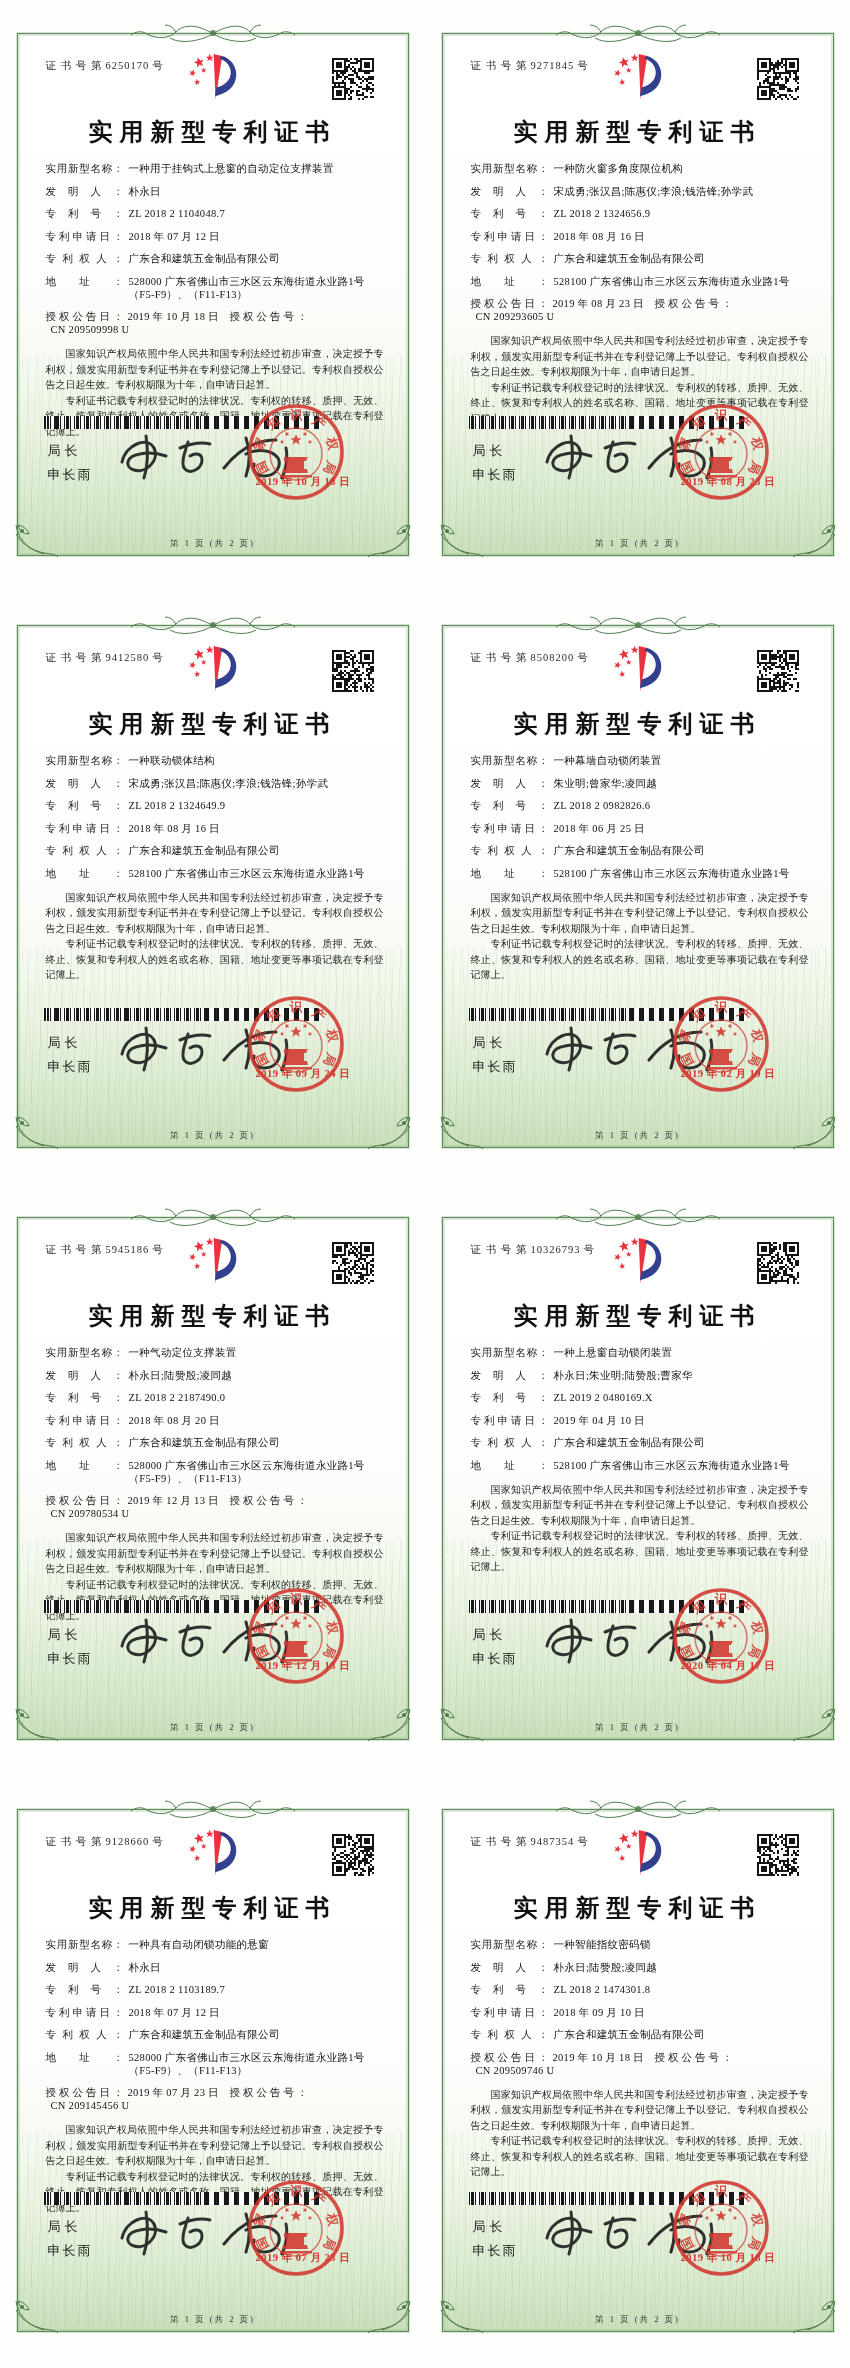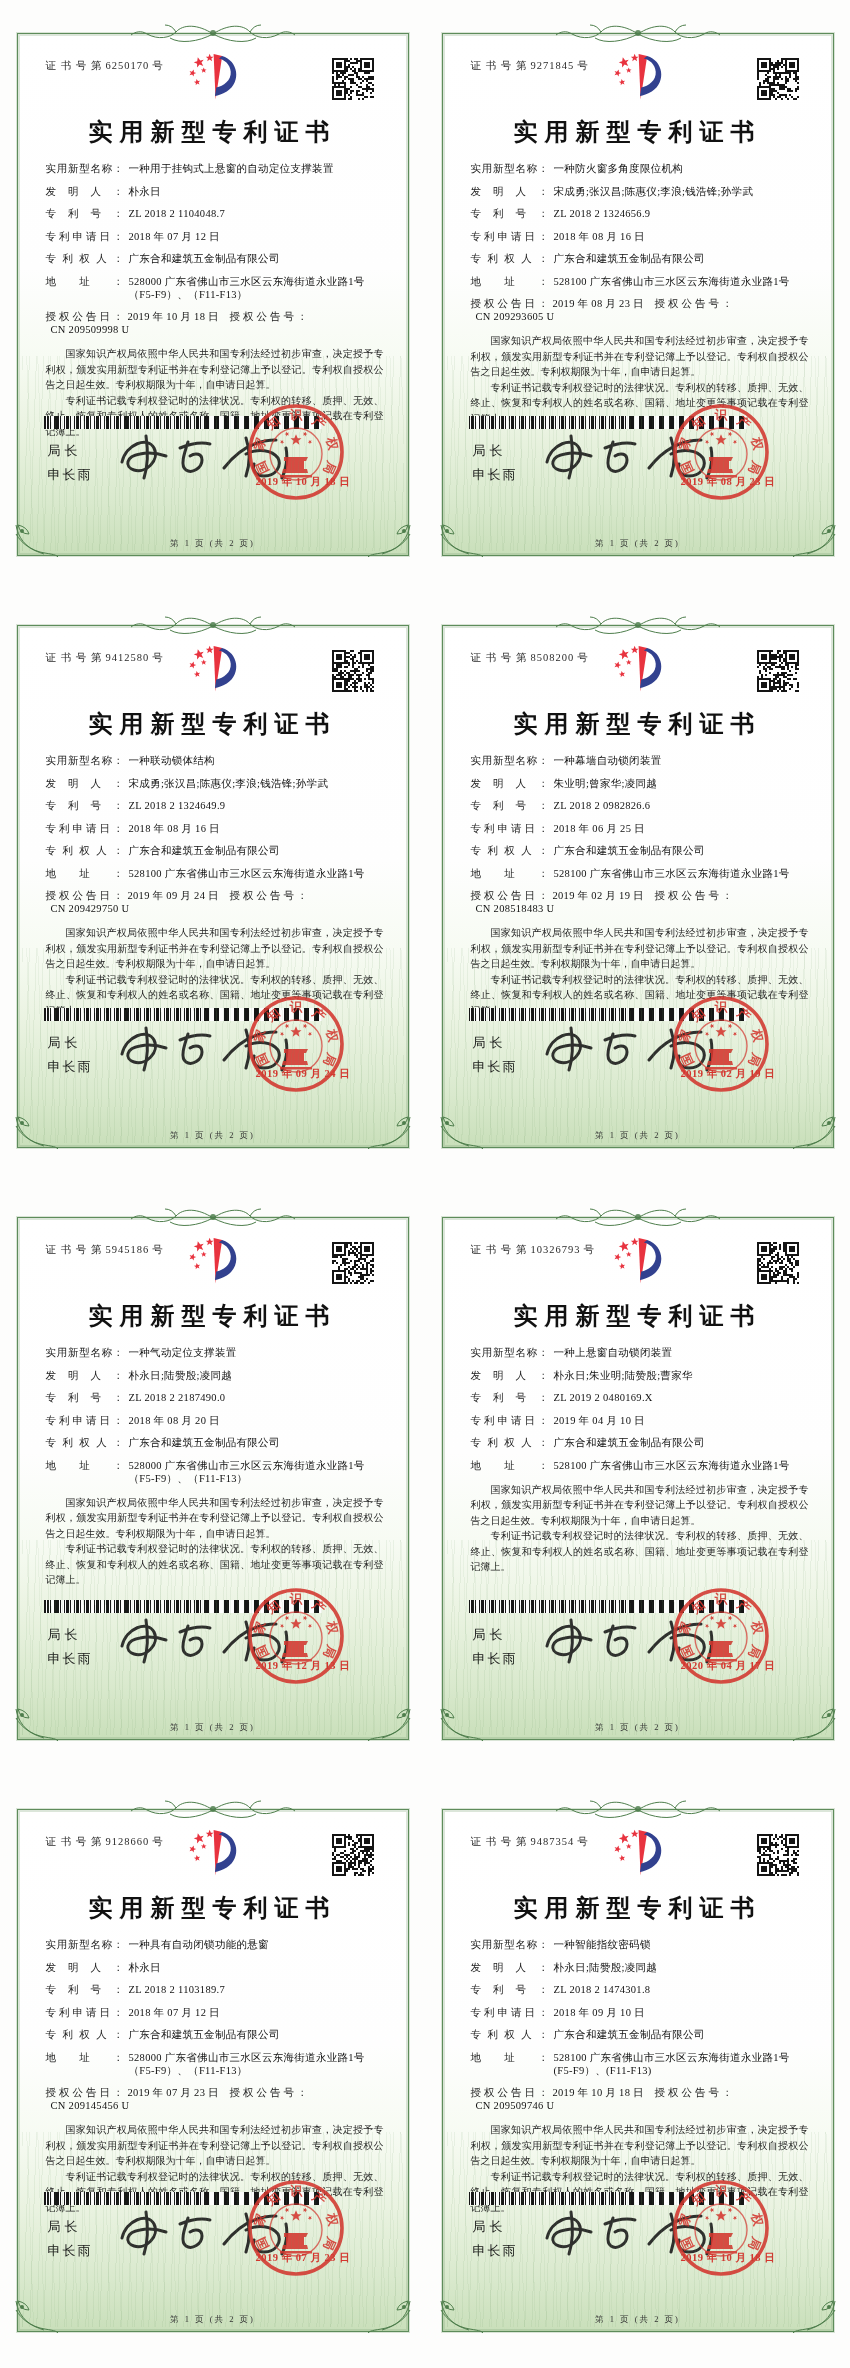--- a/index.html
+++ b/index.html
@@ -998,21 +998,20 @@
 
     <h1 class="title">实用新型专利证书</h1>
 
     <div class="content">
       <div class="row"><span class="lbl">实用新型名称：</span><span class="val">一种联动锁体结构</span></div>
       <div class="row"><span class="lbl">发明人：</span><span class="val">宋成勇;张汉昌;陈惠仪;李浪;钱浩锋;孙学武</span></div>
       <div class="row"><span class="lbl">专利号：</span><span class="val">ZL 2018 2 1324649.9</span></div>
       <div class="row"><span class="lbl">专利申请日：</span><span class="val">2018 年 08 月 16 日</span></div>
       <div class="row"><span class="lbl">专利权人：</span><span class="val">广东合和建筑五金制品有限公司</span></div>
       <div class="row"><span class="lbl">地址：</span><span class="val">528100 广东省佛山市三水区云东海街道永业路1号</span></div>
-      <div class="row"><span class="lbl">授权公告日：</span><span class="val fixedw">2019 年 09 月 24 日</span><span class="lbl second">授权公告号：</span><span class="val">CN 209429750 U</span></div>
 
       <div class="legal">
         <p>国家知识产权局依照中华人民共和国专利法经过初步审查，决定授予专利权，颁发实用新型专利证书并在专利登记簿上予以登记。专利权自授权公告之日起生效。专利权期限为十年，自申请日起算。</p>
         <p>专利证书记载专利权登记时的法律状况。专利权的转移、质押、无效、终止、恢复和专利权人的姓名或名称、国籍、地址变更等事项记载在专利登记簿上。</p>
       </div>
     </div>
 
     <div class="barcode"></div>
 
     <div class="director-title">局长</div>
@@ -1329,21 +1328,20 @@
 
     <h1 class="title">实用新型专利证书</h1>
 
     <div class="content">
       <div class="row"><span class="lbl">实用新型名称：</span><span class="val">一种幕墙自动锁闭装置</span></div>
       <div class="row"><span class="lbl">发明人：</span><span class="val">朱业明;曾家华;凌同越</span></div>
       <div class="row"><span class="lbl">专利号：</span><span class="val">ZL 2018 2 0982826.6</span></div>
       <div class="row"><span class="lbl">专利申请日：</span><span class="val">2018 年 06 月 25 日</span></div>
       <div class="row"><span class="lbl">专利权人：</span><span class="val">广东合和建筑五金制品有限公司</span></div>
       <div class="row"><span class="lbl">地址：</span><span class="val">528100 广东省佛山市三水区云东海街道永业路1号</span></div>
-      <div class="row"><span class="lbl">授权公告日：</span><span class="val fixedw">2019 年 02 月 19 日</span><span class="lbl second">授权公告号：</span><span class="val">CN 208518483 U</span></div>
 
       <div class="legal">
         <p>国家知识产权局依照中华人民共和国专利法经过初步审查，决定授予专利权，颁发实用新型专利证书并在专利登记簿上予以登记。专利权自授权公告之日起生效。专利权期限为十年，自申请日起算。</p>
         <p>专利证书记载专利权登记时的法律状况。专利权的转移、质押、无效、终止、恢复和专利权人的姓名或名称、国籍、地址变更等事项记载在专利登记簿上。</p>
       </div>
     </div>
 
     <div class="barcode"></div>
 
     <div class="director-title">局长</div>
@@ -1656,20 +1654,21 @@
 
     <h1 class="title">实用新型专利证书</h1>
 
     <div class="content">
       <div class="row"><span class="lbl">实用新型名称：</span><span class="val">一种气动定位支撑装置</span></div>
       <div class="row"><span class="lbl">发明人：</span><span class="val">朴永日;陆赞殷;凌同越</span></div>
       <div class="row"><span class="lbl">专利号：</span><span class="val">ZL 2018 2 2187490.0</span></div>
       <div class="row"><span class="lbl">专利申请日：</span><span class="val">2018 年 08 月 20 日</span></div>
       <div class="row"><span class="lbl">专利权人：</span><span class="val">广东合和建筑五金制品有限公司</span></div>
       <div class="row"><span class="lbl">地址：</span><span class="val">528000 广东省佛山市三水区云东海街道永业路1号（F5-F9）、（F11-F13）</span></div>
+      <div class="row"><span class="lbl">授权公告日：</span><span class="val fixedw">2019 年 12 月 13 日</span><span class="lbl second">授权公告号：</span><span class="val">CN 209780534 U</span></div>
 
       <div class="legal">
         <p>国家知识产权局依照中华人民共和国专利法经过初步审查，决定授予专利权，颁发实用新型专利证书并在专利登记簿上予以登记。专利权自授权公告之日起生效。专利权期限为十年，自申请日起算。</p>
         <p>专利证书记载专利权登记时的法律状况。专利权的转移、质押、无效、终止、恢复和专利权人的姓名或名称、国籍、地址变更等事项记载在专利登记簿上。</p>
       </div>
     </div>
 
     <div class="barcode"></div>
 
     <div class="director-title">局长</div>
@@ -2653,21 +2652,20 @@
       </div>
 
     <h1 class="title">实用新型专利证书</h1>
 
     <div class="content">
       <div class="row"><span class="lbl">实用新型名称：</span><span class="val">一种智能指纹密码锁</span></div>
       <div class="row"><span class="lbl">发明人：</span><span class="val">朴永日;陆赞殷;凌同越</span></div>
       <div class="row"><span class="lbl">专利号：</span><span class="val">ZL 2018 2 1474301.8</span></div>
       <div class="row"><span class="lbl">专利申请日：</span><span class="val">2018 年 09 月 10 日</span></div>
       <div class="row"><span class="lbl">专利权人：</span><span class="val">广东合和建筑五金制品有限公司</span></div>
-      <div class="row"><span class="lbl">地址：</span><span class="val">528100 广东省佛山市三水区云东海街道永业路1号(F5-F9）、(F11-F13)</span></div>
       <div class="row"><span class="lbl">授权公告日：</span><span class="val fixedw">2019 年 10 月 18 日</span><span class="lbl second">授权公告号：</span><span class="val">CN 209509746 U</span></div>
 
       <div class="legal">
         <p>国家知识产权局依照中华人民共和国专利法经过初步审查，决定授予专利权，颁发实用新型专利证书并在专利登记簿上予以登记。专利权自授权公告之日起生效。专利权期限为十年，自申请日起算。</p>
         <p>专利证书记载专利权登记时的法律状况。专利权的转移、质押、无效、终止、恢复和专利权人的姓名或名称、国籍、地址变更等事项记载在专利登记簿上。</p>
       </div>
     </div>
 
     <div class="barcode"></div>
 

